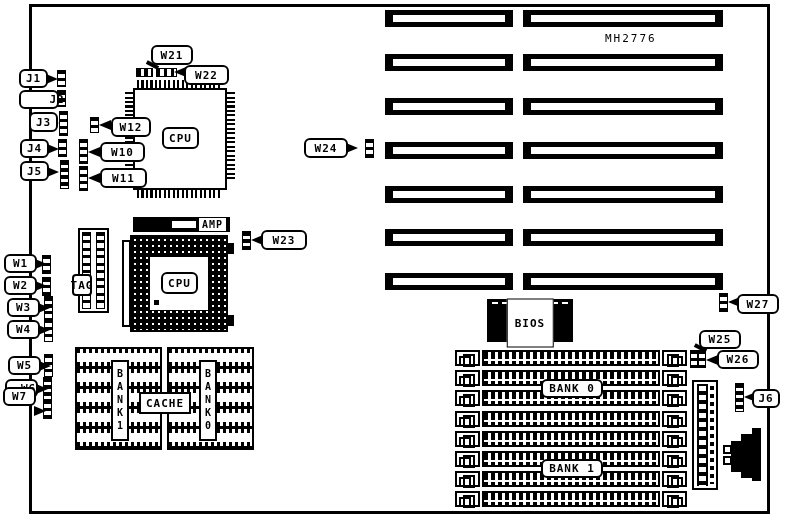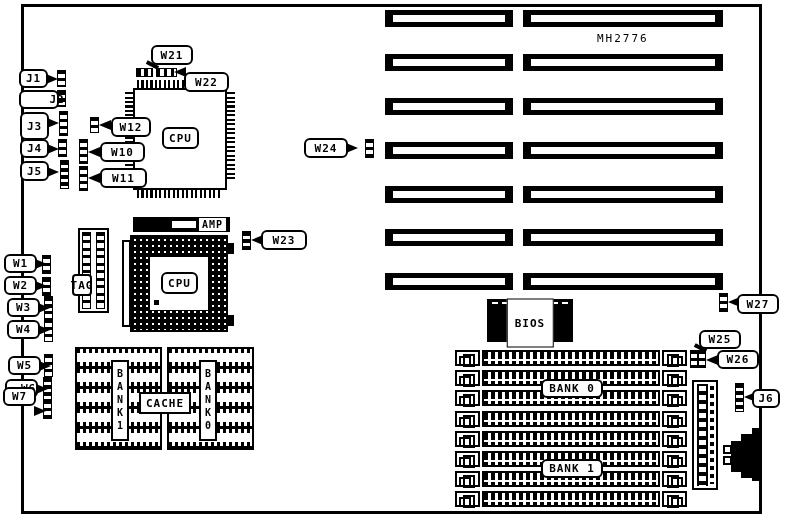--- a/index.html
+++ b/index.html
@@ -1,21 +1,21 @@
 <!DOCTYPE html>
 <html><head>
 <meta charset="utf-8">
 <style>
   * { margin:0; padding:0; box-sizing:border-box; }
   html,body { background:#fff; }
   #canvas {
     position:relative; width:786px; height:520px; background:#fff;
     font-family:"DejaVu Sans Mono","Liberation Mono",monospace; color:#000; overflow:hidden;
   }
-  .abs { position:absolute; }
+  .abs { position:absolute;margin-left:8px; }
   .outline { border:3px solid #000; z-index:0; }
 
   
   .slot { position:absolute; background:#000; }
   .slot::after { content:""; position:absolute; left:8px; right:8px; top:5px; bottom:5px; background:#fff; }
 
   
   .co-box { position:absolute; border:2.5px solid #000; border-radius:6px; background:#fff;
     font-weight:bold; font-size:11px; letter-spacing:1px; display:flex; align-items:center;
     justify-content:center; z-index:6; }
@@ -124,21 +124,21 @@
   <div class="pins-v" style="left:125px;top:92px;width:8px;height:88px;"></div>
   <div class="pins-v" style="left:227px;top:92px;width:8px;height:88px;"></div>
   <div class="qfp-body" style="left:133px;top:88px;width:94px;height:102px;"></div>
   <div class="chip-label" style="left:162px;top:127px;width:37px;height:22px;">CPU</div>
 
   <div class="jmp-h" style="left:136px;top:68px;width:17px;height:9px;"></div>
   <div class="jmp-h" style="left:156px;top:68px;width:21px;height:9px;"></div>
   <div class="diag" style="left:146px;top:63px;width:13px;height:4px;"></div>
   <div class="co-box" style="left:151px;top:45px;width:42px;height:20px;">W21</div>
   <div class="al" style="left:174px;top:67px;"></div>
-  <div class="co-box" style="left:184px;top:72px;width:45px;height:20px;">W22</div>
+  <div class="co-box" style="left:184px;top:65px;width:45px;height:20px;">W22</div>
 
   <div class="jmp-v" style="left:90px;top:117px;width:9px;height:16px;"></div>
   <div class="al" style="left:99px;top:120px;"></div>
   <div class="co-box" style="left:111px;top:117px;width:40px;height:20px;">W12</div>
 
   <div class="jmp-v" style="left:79px;top:139px;width:9px;height:25px;"></div>
   <div class="al" style="left:88px;top:147px;"></div>
   <div class="co-box" style="left:100px;top:142px;width:45px;height:20px;">W10</div>
 
   <div class="jmp-v" style="left:79px;top:166px;width:9px;height:25px;"></div>
@@ -146,21 +146,21 @@
   <div class="co-box" style="left:100px;top:168px;width:47px;height:20px;">W11</div>
 
   <div class="co-box" style="left:19px;top:69px;width:29px;height:19px;">J1</div>
   <div class="ar" style="left:46px;top:74px;"></div>
   <div class="jmp-v" style="left:57px;top:70px;width:9px;height:17px;"></div>
 
   <div class="co-box" style="left:19px;top:90px;width:29px;height:19px;padding-left:36px;">J2</div>
   <div class="ar" style="left:46px;top:95px;"></div>
   <div class="jmp-v" style="left:57px;top:90px;width:9px;height:17px;"></div>
 
-  <div class="co-box" style="left:20px;top:112px;width:29px;height:28px;">J3</div>
+  <div class="co-box" style="left:29px;top:112px;width:29px;height:20px;">J3</div>
   <div class="ar" style="left:47px;top:118px;"></div>
   <div class="jmp-v" style="left:59px;top:111px;width:9px;height:25px;"></div>
 
   <div class="co-box" style="left:20px;top:139px;width:29px;height:19px;">J4</div>
   <div class="ar" style="left:47px;top:144px;"></div>
   <div class="jmp-v" style="left:58px;top:139px;width:9px;height:18px;"></div>
 
   <div class="co-box" style="left:20px;top:161px;width:29px;height:20px;">J5</div>
   <div class="ar" style="left:47px;top:167px;"></div>
   <div class="jmp-v" style="left:60px;top:160px;width:9px;height:29px;"></div>

